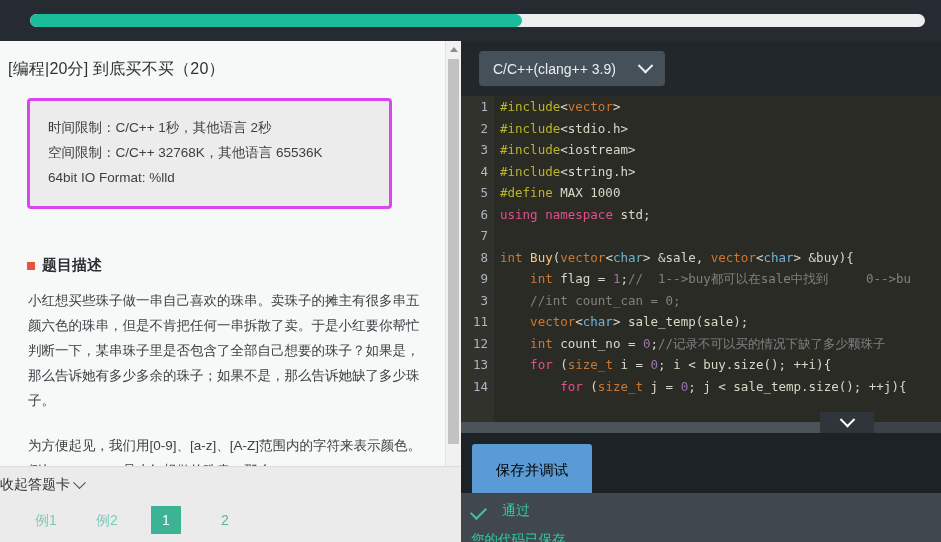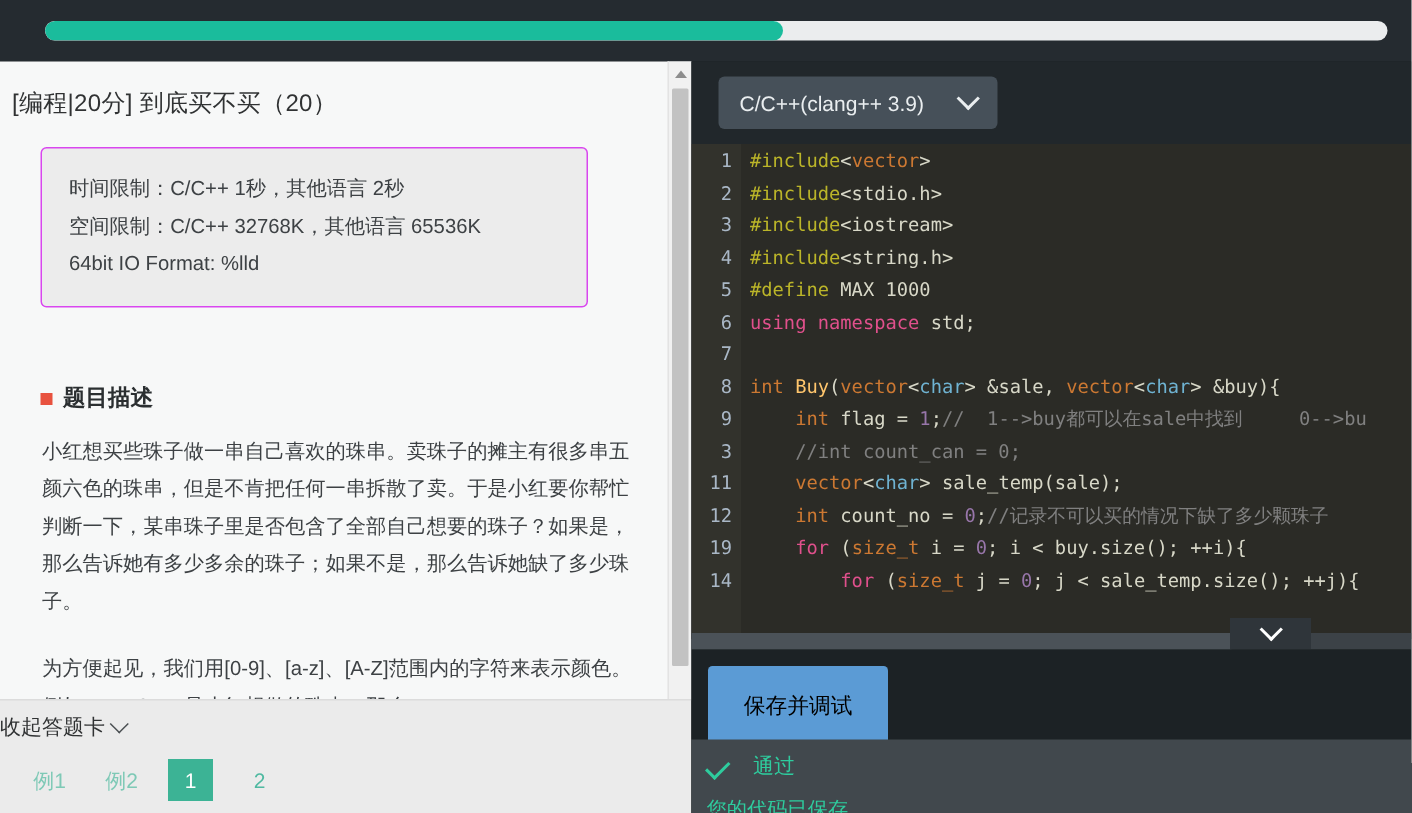--- a/index.html
+++ b/index.html
@@ -60,21 +60,21 @@
     color: #303233;
     letter-spacing: .2px;
     white-space: nowrap;
   }
   .limits-box {
     position: absolute;
     left: 27px; top: 57px;
     width: 365px;
     padding: 14px 18px 16px 18px;
     background: #ececec;
-    border: 1px solid #d946ef;
+    border: 3px solid #d946ef;
     border-radius: 4px;
     box-sizing: border-box;
   }
   .limits-box div {
     font-size: 13.5px;
     color: #3d4144;
     line-height: 25px;
     white-space: nowrap;
   }
   .section-head {
@@ -161,20 +161,21 @@
     display: flex; align-items: center;
   }
   .card-tab {
     min-width: 34px;
     height: 28px;
     line-height: 28px;
     text-align: center;
     font-size: 14px;
     color: #4fb9a1;
     margin-right: 14px;
+    margin-left: 13px;
   }
   .card-tab.demo { color: #7ec9b6; }
   .card-tab.active {
     background: #3cb395;
     color: #ffffff;
     min-width: 30px;
     width: 30px;
   }
 
   
@@ -407,21 +408,21 @@
           <div>3</div>
           <div>4</div>
           <div>5</div>
           <div>6</div>
           <div>7</div>
           <div>8</div>
           <div>9</div>
           <div>3</div>
           <div>11</div>
           <div>12</div>
-          <div>19</div>
+          <div>13</div>
           <div>14</div>
         </div>
       <div class="code-lines" id="code-lines">
           <div class="ln"><span class="pp">#include</span>&lt;<span class="kw">vector</span>&gt;</div>
           <div class="ln"><span class="pp">#include</span>&lt;stdio.h&gt;</div>
           <div class="ln"><span class="pp">#include</span>&lt;iostream&gt;</div>
           <div class="ln"><span class="pp">#include</span>&lt;string.h&gt;</div>
           <div class="ln"><span class="pp">#define</span>&nbsp;MAX&nbsp;1000</div>
           <div class="ln"><span class="kw2">using</span>&nbsp;<span class="kw2">namespace</span>&nbsp;std;</div>
           <div class="ln">&nbsp;</div>

